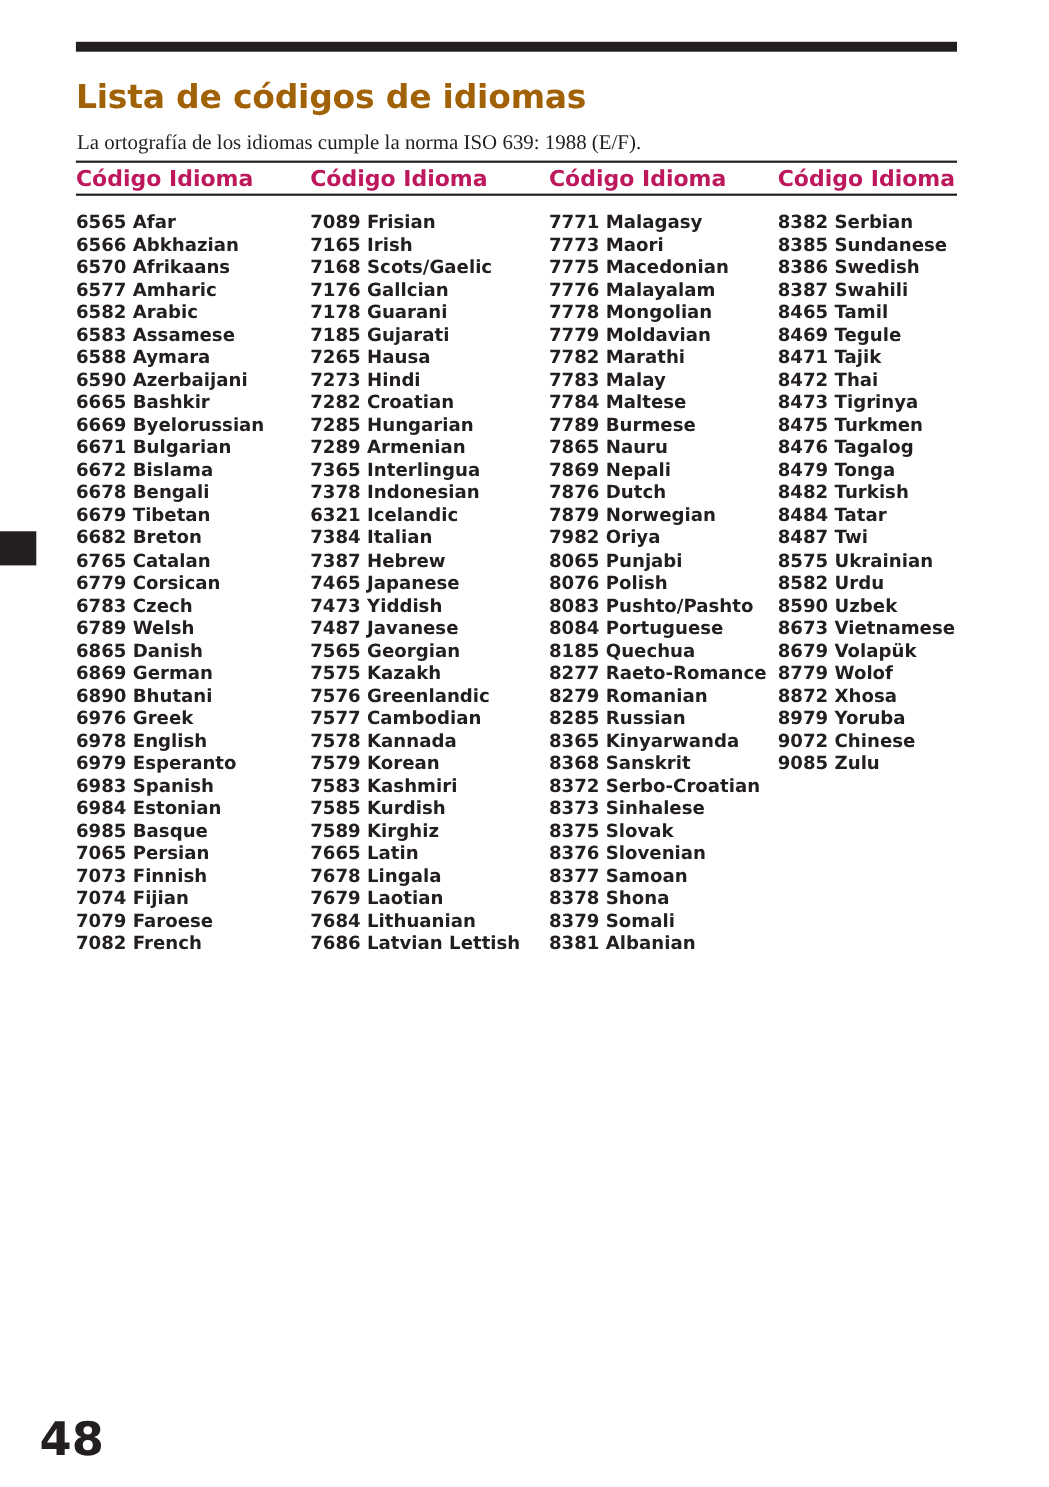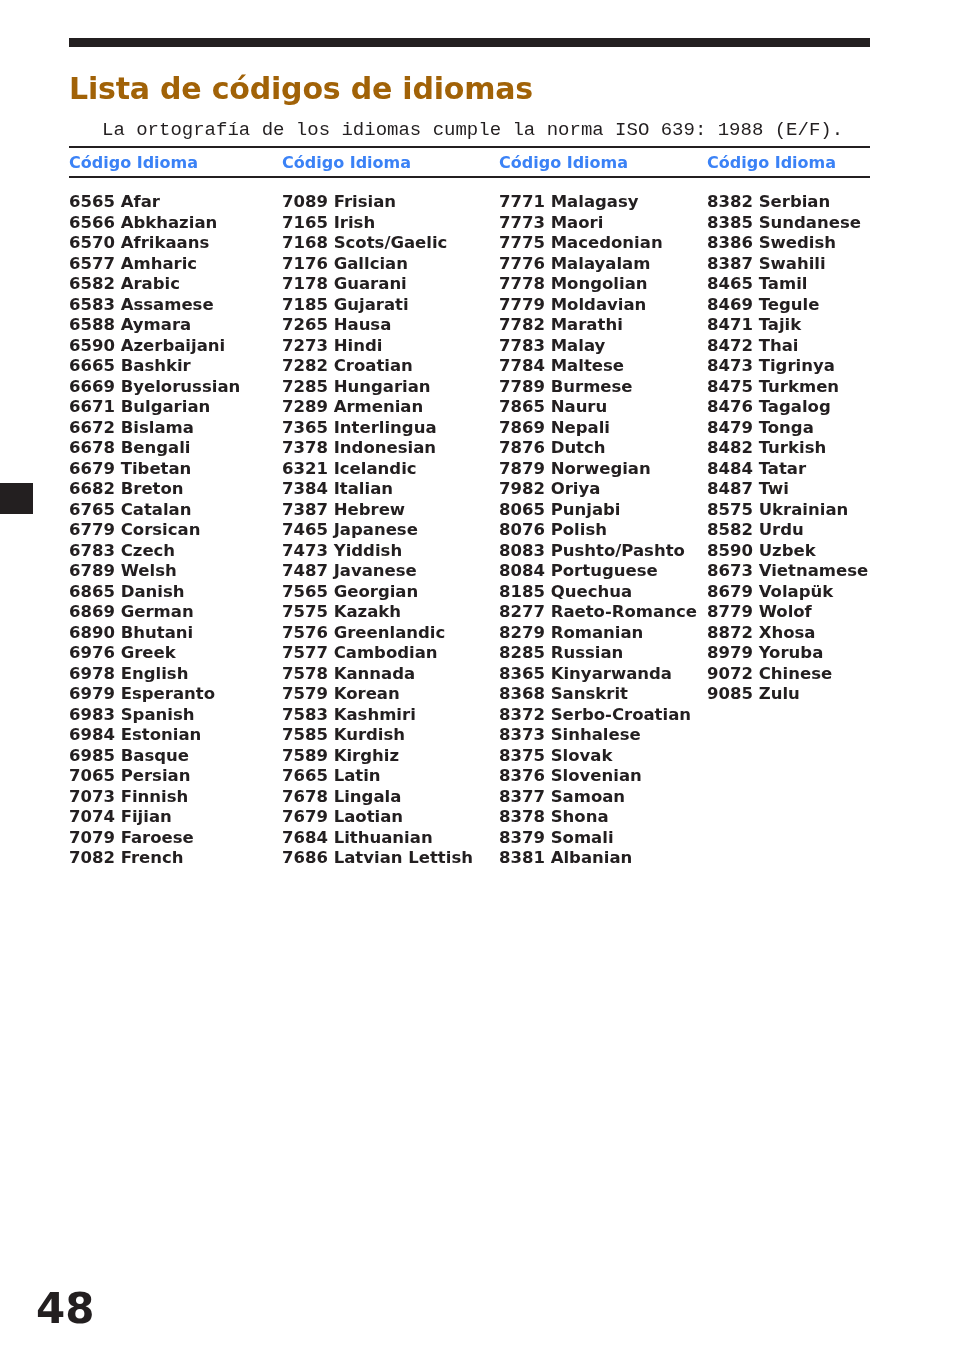--- a/index.html
+++ b/index.html
@@ -38,49 +38,48 @@
     color: #a16207;
     line-height: 38px;
     white-space: nowrap;
   }
 
   
   .subtitle {
     position: absolute;
     left: 70px;
     top: 99px;
-    font-family: Liberation Mono, monospace;
+    font-family: Liberation Serif, serif;
     font-size: 19px;
     line-height: 24px;
     color: #231f20;
     white-space: nowrap;
-    margin-left: 32px;
   }
 
   
   .table-block {
     position: absolute;
     left: 69px;
     top: 146px;
     width: 801px;
   }
   .rule-thin {
     width: 801px;
     height: 2px;
     background: #231f20;
   }
   .head-row {
     display: flex;
     height: 28px;
     align-items: center;
   }
   .head-cell {
-    font-size: 16px;
+    font-size: 20px;
     font-weight: 700;
-    color: #3b82f6;
+    color: #be185d;
     white-space: nowrap;
   }
   .c1 { width: 213px; }
   .c2 { width: 217px; }
   .c3 { width: 208px; }
   .c4 { width: 163px; }
 
   .body-row {
     display: flex;
   }

